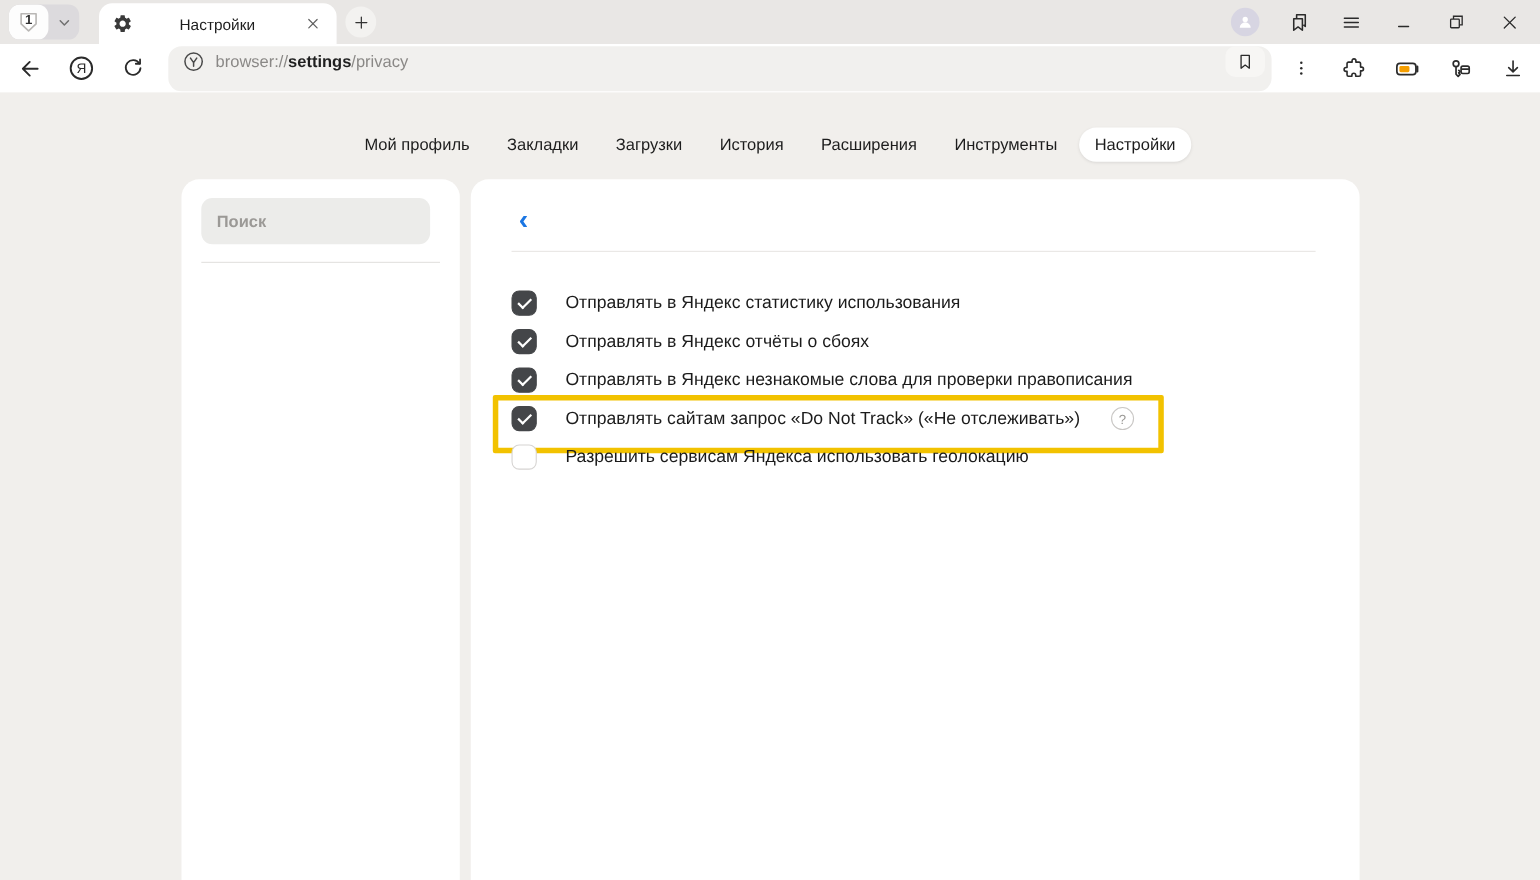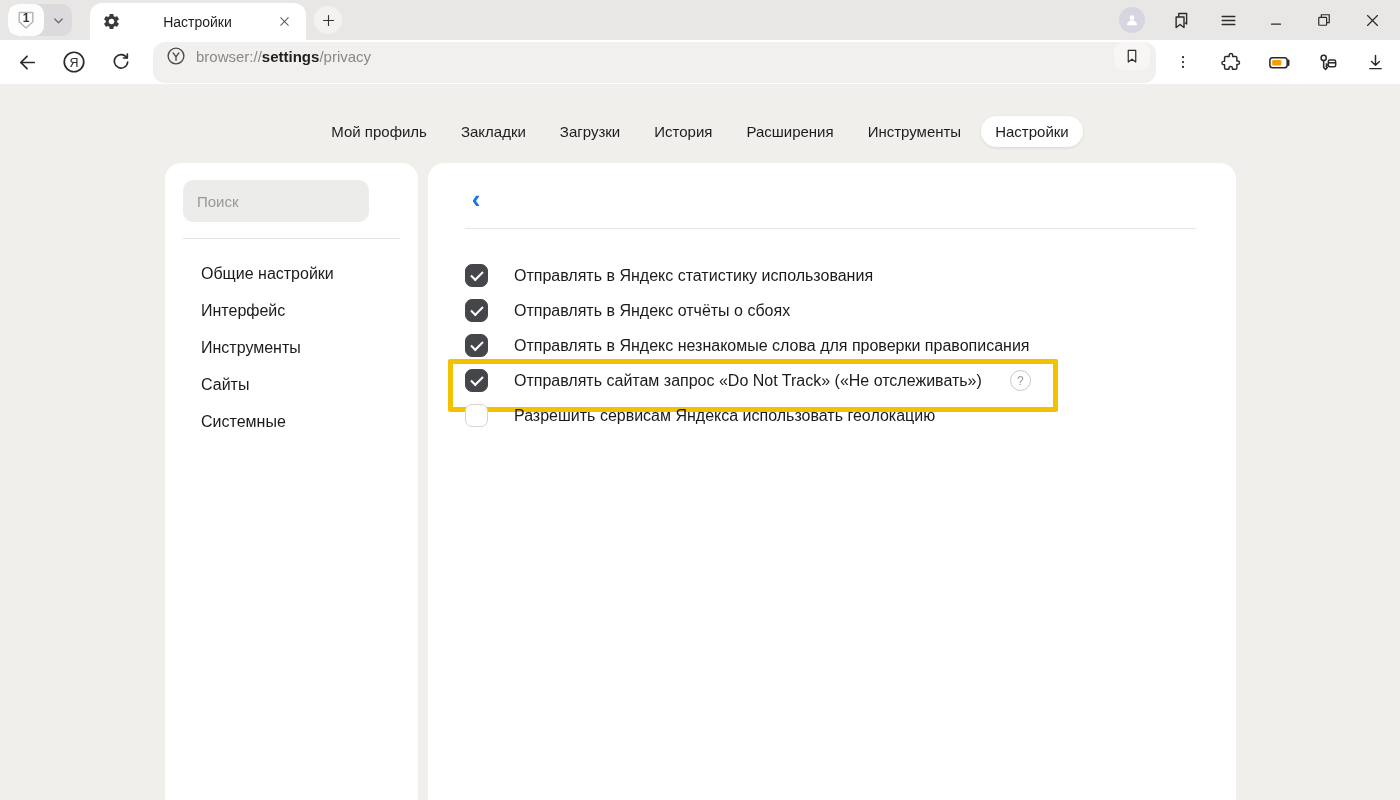--- a/index.html
+++ b/index.html
@@ -46,23 +46,23 @@
   
   .nav-row { position: absolute; top: 116px; left: 0; right: 0; display: flex;
     justify-content: center; gap: 6px; }
   .nav-pill { border: none; background: transparent; font-family: inherit; font-size: 15px;
     color: #1d1d1d; padding: 7px 14px; border-radius: 17px; cursor: pointer; white-space: nowrap; }
   .nav-pill.active { background: #ffffff; box-shadow: 0 1px 3px rgba(0,0,0,.10); }
 
   
   .sidebar-card { position: absolute; left: 165px; top: 163px; width: 253px; bottom: 0;
     background: #ffffff; border-radius: 16px 16px 0 0; }
-  .search-input { display: block; width: 186px; height: 42px; margin: 17px 16px 16px 18px;
+  .search-input { display: block; width: 208px; height: 42px; margin: 17px 16px 16px 18px;
     background: #ececea; border: none; border-radius: 10px; padding: 0 14px;
-    font-family: inherit; font-size: 15px; color: #333; }
+    font-family: inherit; font-size: 15px; color: #333; font-weight: bold; }
   .search-input::placeholder { color: #9b9996; }
   .sb-divider { height: 1px; background: #e3e1df; margin: 13px 18px 0 18px; }
   .sb-list { list-style: none; margin-top: 16px; }
   .sb-item { height: 37px; display: flex; align-items: center; padding-left: 36px;
     font-size: 16px; color: #1b1b1b; cursor: pointer; }
 
   .main-card { position: absolute; left: 428px; top: 163px; width: 808px; bottom: 0;
     background: #ffffff; border-radius: 16px 16px 0 0; padding: 0 40px 0 37px; }
   .main-header { margin-top: 24px; display: flex; align-items: center; gap: 15px; }
   .back-btn { width: 22px; height: 24px; font-size: 26px; line-height: 22px; font-weight: bold;
@@ -289,32 +289,20 @@
       <button class="nav-pill">Расширения</button>
 
       <button class="nav-pill">Инструменты</button>
 
       <button class="nav-pill active">Настройки</button>
     </nav>
 
   <aside class="sidebar-card">
     <input class="search-input" type="text" placeholder="Поиск" style="">
     <div class="sb-divider"></div>
-    <ul class="sb-list">
-
-        <li class="sb-item">Общие настройки</li>
-
-        <li class="sb-item">Интерфейс</li>
-
-        <li class="sb-item">Инструменты</li>
-
-        <li class="sb-item">Сайты</li>
-
-        <li class="sb-item">Системные</li>
-      </ul>
   </aside>
 
   <main class="main-card">
     <div class="main-header">
       <button class="back-btn">‹</button>
     </div>
     <div class="main-divider"></div>
 
     <div class="rows">
 

